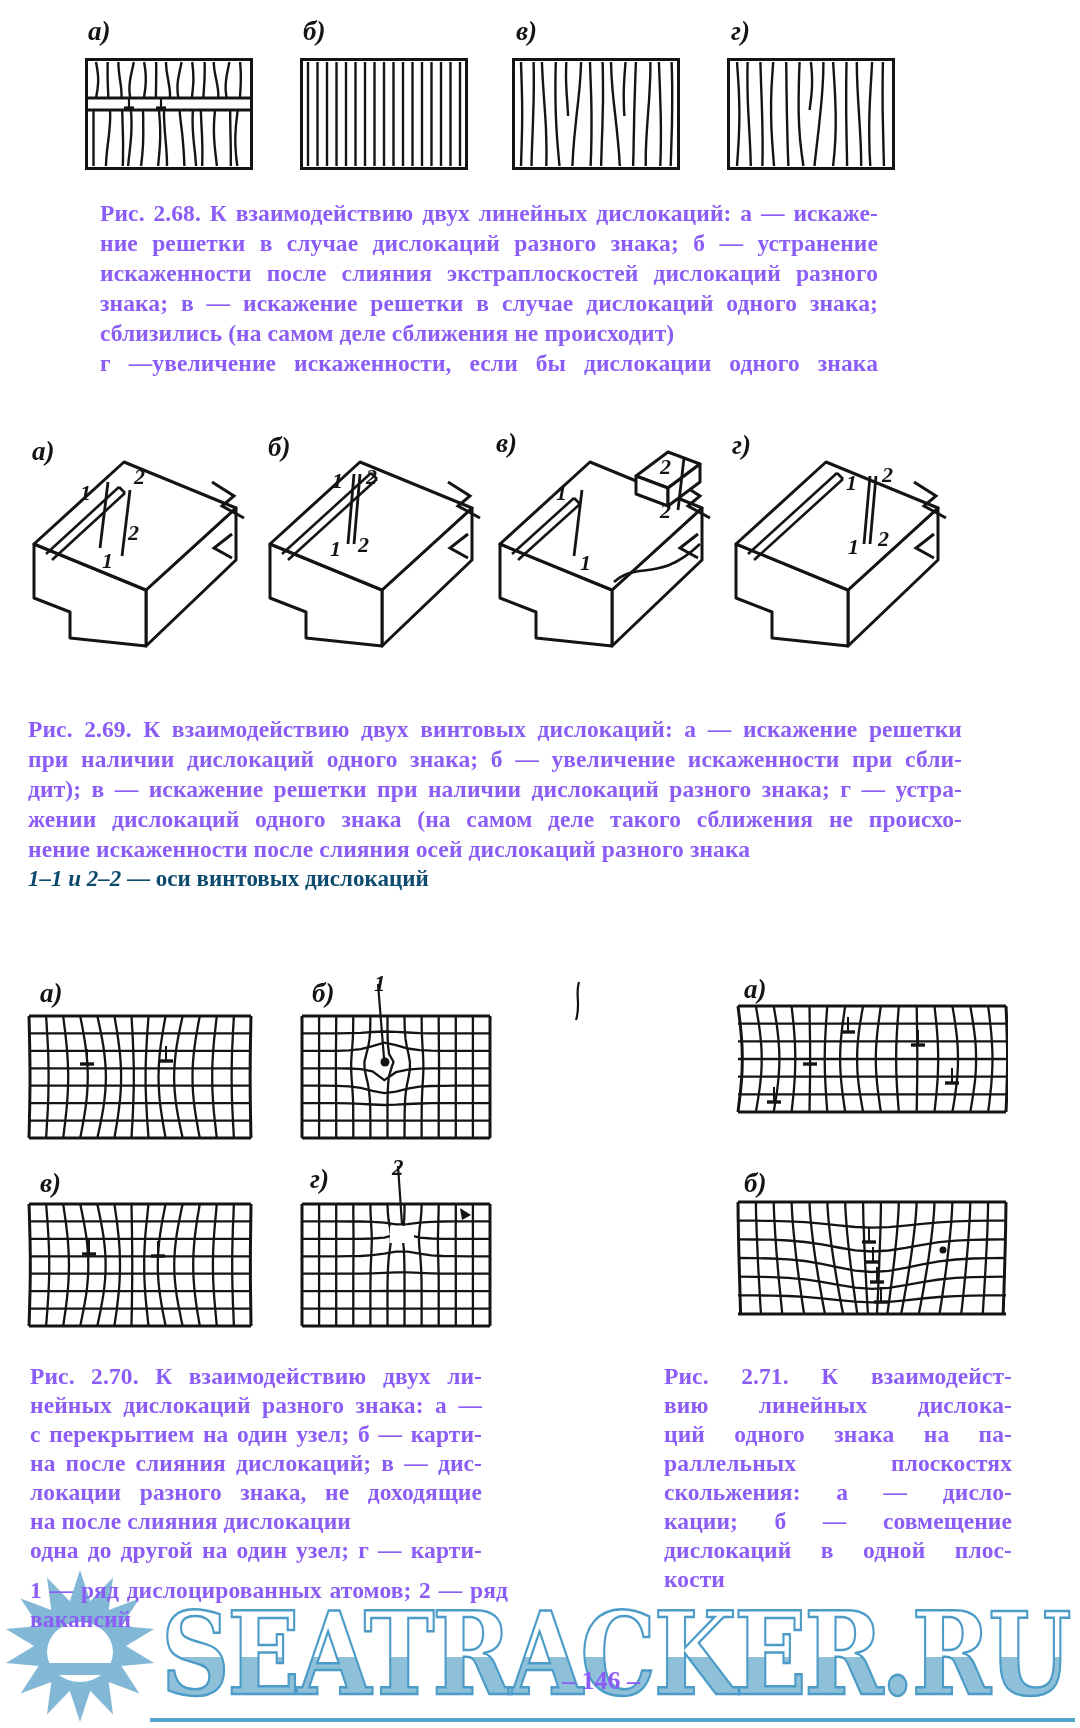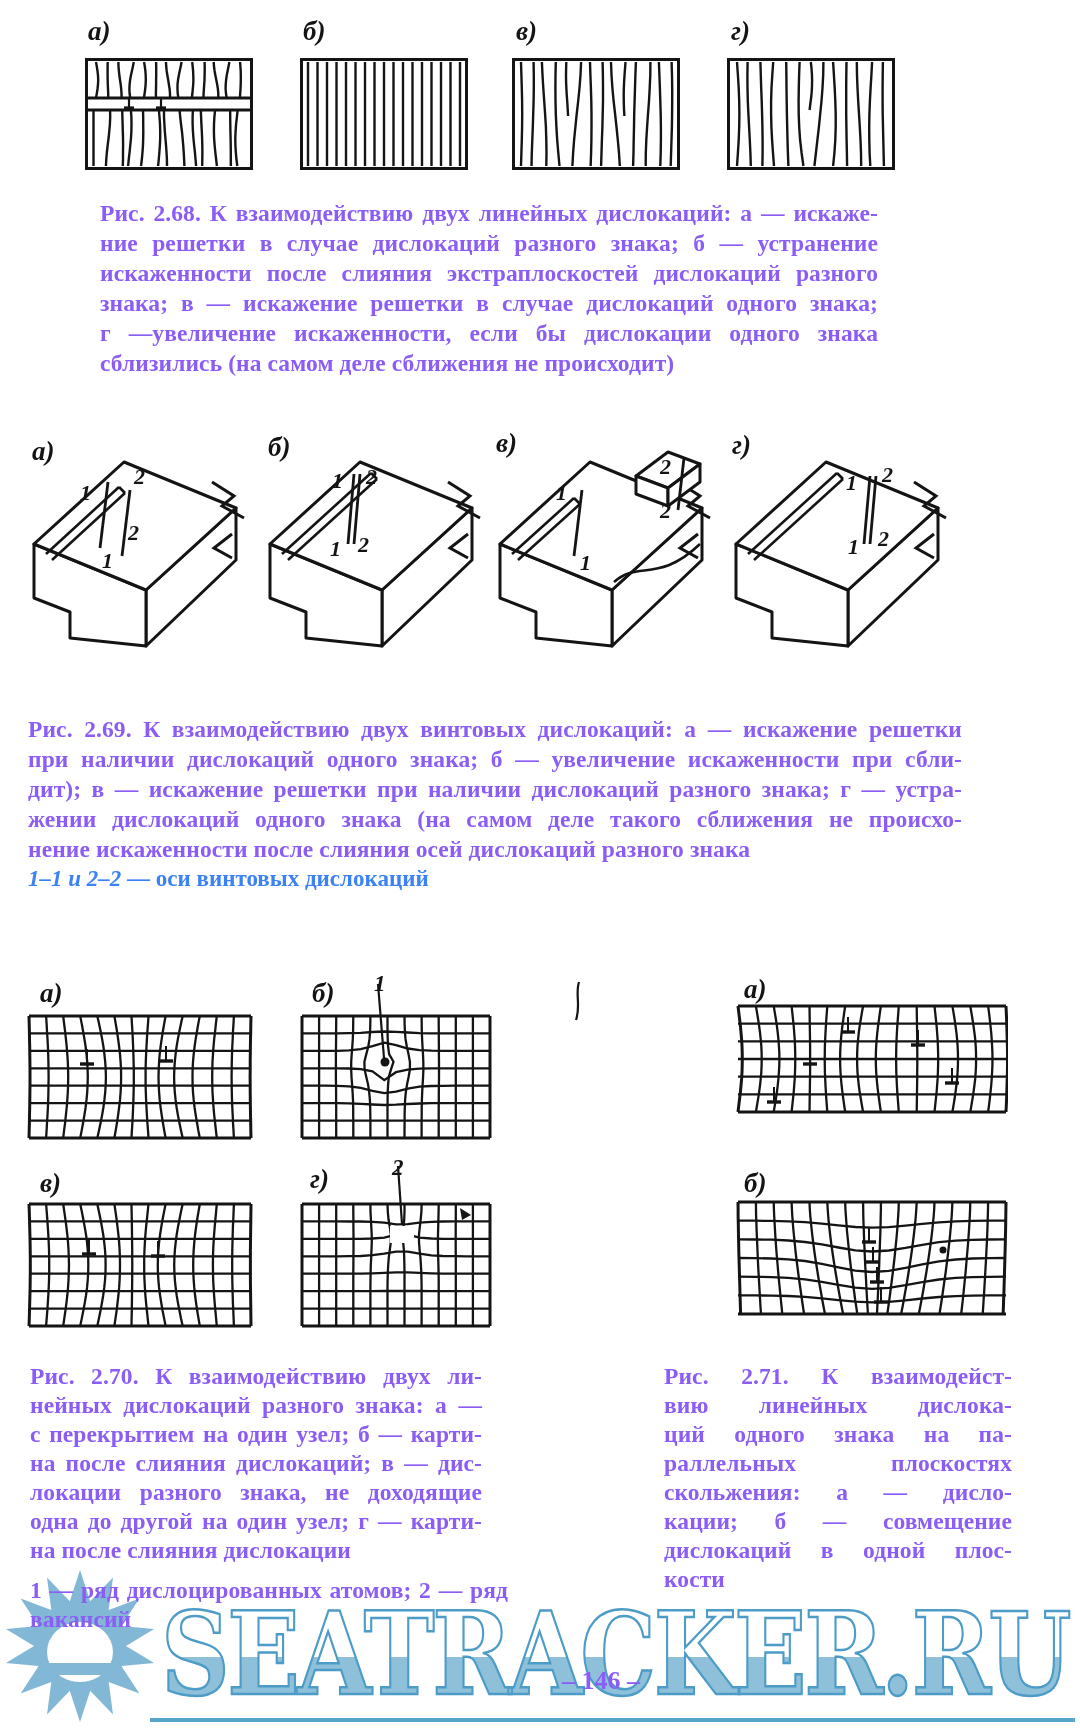--- a/index.html
+++ b/index.html
@@ -6,21 +6,21 @@
 body{background:#888}
 .page{position:relative;width:1080px;height:1728px;background:#fff;margin:0 auto;overflow:hidden;
       font-family:"Liberation Serif","DejaVu Serif",serif;color:#141414}
 .abs{position:absolute}
 .flab{position:absolute;font:italic 700 27px/1 "Liberation Serif",serif;color:#141414}
 .num{position:absolute;font:italic 700 23px/1 "Liberation Serif",serif;color:#141414}
 .cap{position:absolute;font:700 23.5px/30px "Liberation Serif",serif;letter-spacing:.1px;color:#8b5cf6}
 .cap .cl{text-align:justify;text-align-last:justify}
 .cap .last{text-align-last:left}
 .lh29 .cl{line-height:29px}
-.note{position:absolute;font:700 23px/30px "Liberation Serif",serif;color:#3b82f6}
+.note{position:absolute;font:700 23px/30px "Liberation Serif",serif;color:#0c4a6e}
 .note .it{font-style:italic}
 .pagenum{position:absolute;font:700 26px/1 "Liberation Serif",serif;text-align:right;color:#8b5cf6}
 .blueline{position:absolute;background:#57a5cd}
 </style>
 </head>
 <body>
 
 <div class="page">
 
   <svg id="wm-star" class="abs" style="left:4px;top:1566px" width="154" height="160">
@@ -132,22 +132,22 @@
       <path d="M129.8 4.0 L130.0 17.0 L130.5 30.0 L131.2 43.0 L132.0 56.0 L132.8 69.0 L133.5 82.0 L134.0 95.0 L134.2 108.0" fill="none" stroke="#141414" stroke-width="2.4" stroke-linecap="butt"></path>
       <path d="M145.1 4.0 L144.4 17.0 L143.6 30.0 L142.9 43.0 L142.4 56.0 L142.2 69.0 L142.3 82.0 L142.6 95.0 L143.3 108.0" fill="none" stroke="#141414" stroke-width="2.4" stroke-linecap="butt"></path>
       <path d="M155.9 4.0 L155.7 17.0 L155.6 30.0 L155.6 43.0 L155.7 56.0 L156.0 69.0 L156.3 82.0 L156.6 95.0 L156.9 108.0" fill="none" stroke="#141414" stroke-width="2.4" stroke-linecap="butt"></path>
     </svg>
 
   <div class="cap" style="left:100px;top:198px;width:778px">
     <div class="cl">Рис. 2.68. К взаимодействию двух линейных дислокаций: а — искаже-</div>
     <div class="cl">ние решетки в случае дислокаций разного знака; б — устранение</div>
     <div class="cl">искаженности после слияния экстраплоскостей дислокаций разного</div>
     <div class="cl">знака; в — искажение решетки в случае дислокаций одного знака;</div>
+    <div class="cl last">сблизились (на самом деле сближения не происходит)</div>
     <div class="cl">г —увеличение искаженности, если бы дислокации одного знака</div>
-    <div class="cl last">сблизились (на самом деле сближения не происходит)</div>
   </div>
 
   <div class="flab" style="left:32px;top:438px">а)</div>
   <div class="flab" style="left:268px;top:434px">б)</div>
   <div class="flab" style="left:496px;top:430px">в)</div>
   <div class="flab" style="left:732px;top:432px">г)</div>
   <svg id="blk-0" class="abs" style="left:20px;top:448px" width="240" height="212">
       <path d="M126 142 L216 60 L216 112 L126 198 Z" fill="#fff" stroke="#141414" stroke-width="3" stroke-linejoin="round"></path>
       <path d="M14 96 L126 142 L126 198 L50 190 L50 164 L14 150 Z" fill="#fff" stroke="#141414" stroke-width="3" stroke-linejoin="round"></path>
       <path d="M14 96 L104 14 L216 60 L126 142 Z" fill="#fff" stroke="#141414" stroke-width="3" stroke-linejoin="round"></path>
@@ -412,22 +412,22 @@
       <path d="M145 102 L145 87" fill="none" stroke="#141414" stroke-width="2" stroke-linecap="butt"></path>
       <circle cx="207" cy="50" r="3.5" fill="#141414"></circle>
     </svg>
 
   <div class="cap lh29" style="left:30px;top:1362px;width:452px">
     <div class="cl">Рис. 2.70. К взаимодействию двух ли-</div>
     <div class="cl">нейных дислокаций разного знака: а —</div>
     <div class="cl">с перекрытием на один узел; б — карти-</div>
     <div class="cl">на после слияния дислокаций; в — дис-</div>
     <div class="cl">локации разного знака, не доходящие</div>
+    <div class="cl last">на после слияния дислокации</div>
     <div class="cl">одна до другой на один узел; г — карти-</div>
-    <div class="cl last">на после слияния дислокации</div>
   </div>
 
   <div class="cap lh29" style="left:664px;top:1362px;width:348px">
     <div class="cl">Рис. 2.71. К взаимодейст-</div>
     <div class="cl">вию линейных дислока-</div>
     <div class="cl">ций одного знака на па-</div>
     <div class="cl">раллельных плоскостях</div>
     <div class="cl">скольжения: а — дисло-</div>
     <div class="cl">кации; б — совмещение</div>
     <div class="cl">дислокаций в одной плос-</div>

